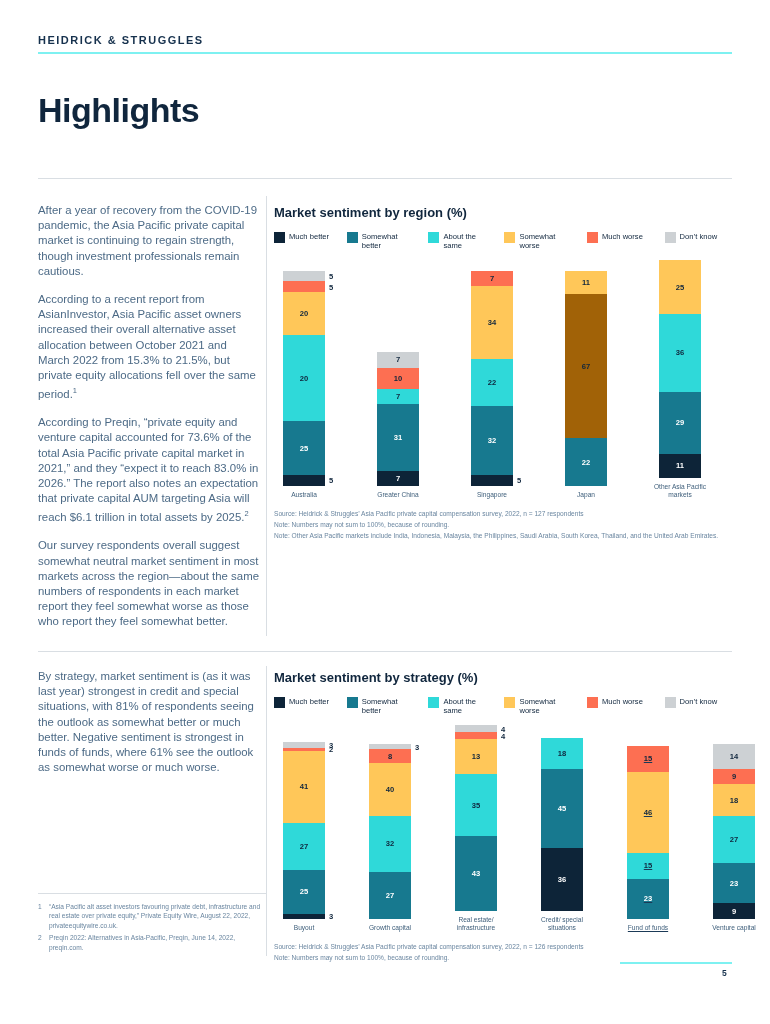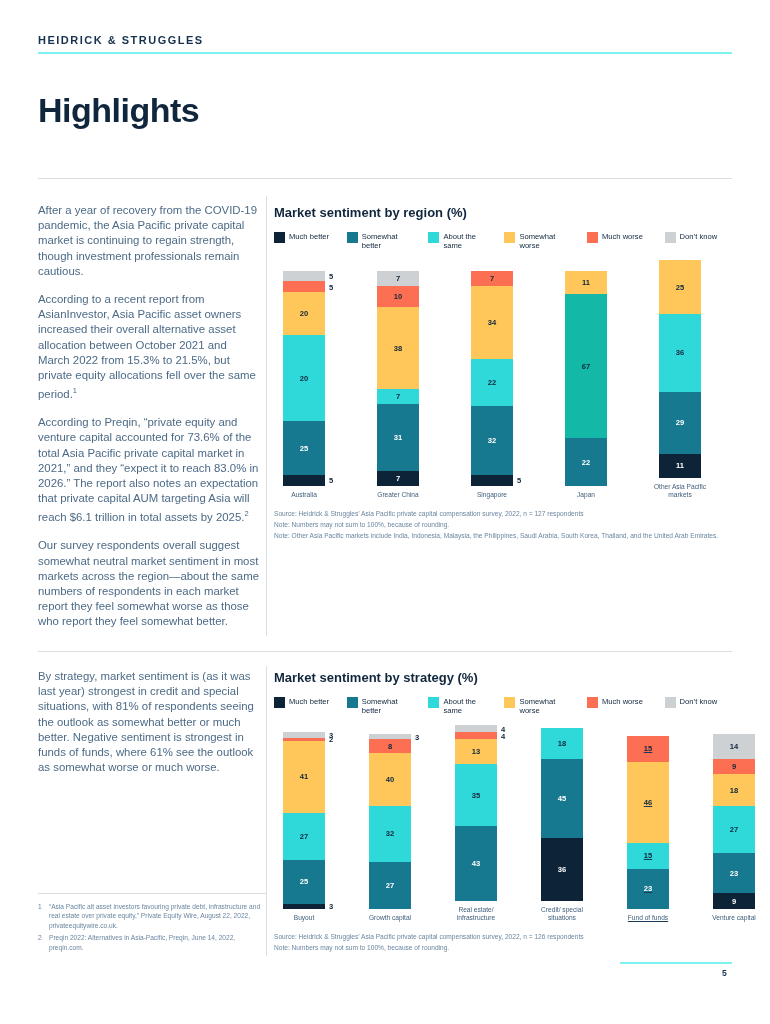--- a/index.html
+++ b/index.html
@@ -213,21 +213,20 @@
               <div class="seg light tiny" style="background: rgb(13, 36, 56); height: 10.75px;">
                 <span class="outside">5</span>
               </div>
             </div>
             <div class="cat-label">Australia</div>
           </div>
           <div class="bar-col" style="margin-right: 34px;">
             <div class="stack">
               <div class="seg dark" style="background: rgb(205, 209, 212); height: 15.05px;">7</div>
               <div class="seg dark" style="background: rgb(253, 111, 82); height: 21.5px;">10</div>
-              <div class="seg dark" style="background: rgb(255, 199, 89); height: 81.7px;">38</div>
               <div class="seg dark" style="background: rgb(47, 217, 217); height: 15.05px;">7</div>
               <div class="seg light" style="background: rgb(23, 121, 143); height: 66.65px;">31</div>
               <div class="seg light" style="background: rgb(13, 36, 56); height: 15.05px;">7</div>
             </div>
             <div class="cat-label">Greater China</div>
           </div>
           <div class="bar-col" style="margin-right: 34px;">
             <div class="stack">
               <div class="seg dark" style="background: rgb(253, 111, 82); height: 15.05px;">7</div>
               <div class="seg dark" style="background: rgb(255, 199, 89); height: 73.1px;">34</div>
@@ -235,21 +234,21 @@
               <div class="seg light" style="background: rgb(23, 121, 143); height: 68.8px;">32</div>
               <div class="seg light tiny" style="background: rgb(13, 36, 56); height: 10.75px;">
                 <span class="outside">5</span>
               </div>
             </div>
             <div class="cat-label">Singapore</div>
           </div>
           <div class="bar-col" style="margin-right: 34px;">
             <div class="stack">
               <div class="seg dark" style="background: rgb(255, 199, 89); height: 23.65px;">11</div>
-              <div class="seg dark" style="background: #14b8a6; height: 144.05px;">67</div>
+              <div class="seg dark" style="background: #a16207; height: 144.05px;">67</div>
               <div class="seg light" style="background: rgb(23, 121, 143); height: 47.3px;">22</div>
             </div>
             <div class="cat-label">Japan</div>
           </div>
           <div class="bar-col" style="margin-right: 0px;">
             <div class="stack">
               <div class="seg dark" style="background: rgb(255, 199, 89); height: 53.75px;">25</div>
               <div class="seg dark" style="background: rgb(47, 217, 217); height: 77.4px;">36</div>
               <div class="seg light" style="background: rgb(23, 121, 143); height: 62.35px; text-align: center;">29</div>
               <div class="seg light" style="background: rgb(13, 36, 56); height: 23.65px;">11</div>
@@ -324,21 +323,21 @@
             <div class="cat-label">Growth capital</div>
           </div>
           <div class="bar-col" style="margin-right: 26px;">
             <div class="stack">
               <div class="seg dark tiny" style="background: rgb(205, 209, 212); height: 7px;">
                 <span class="outside">4</span>
               </div>
               <div class="seg dark tiny" style="background: rgb(253, 111, 82); height: 7px;">
                 <span class="outside">4</span>
               </div>
-              <div class="seg dark" style="background: rgb(255, 199, 89); height: 25px;">13</div>
+              <div class="seg dark" style="background: rgb(255, 199, 89); height: 35px;">13</div>
               <div class="seg dark" style="background: rgb(47, 217, 217); height: 61.25px;">35</div>
               <div class="seg light" style="background: rgb(23, 121, 143); height: 75.25px;">43</div>
             </div>
             <div class="cat-label">Real estate/ infrastructure</div>
           </div>
           <div class="bar-col" style="margin-right: 26px;">
             <div class="stack">
               <div class="seg dark" style="background: rgb(47, 217, 217); height: 31.5px;">18</div>
               <div class="seg light" style="background: rgb(23, 121, 143); height: 78.75px;">45</div>
               <div class="seg light" style="background: rgb(13, 36, 56); height: 63px;">36</div>

